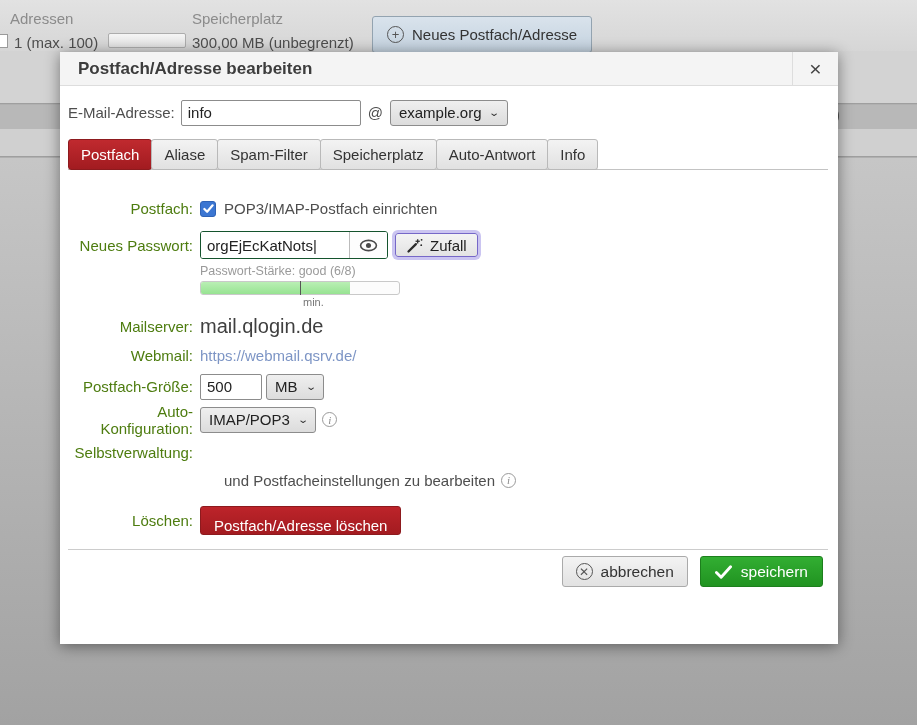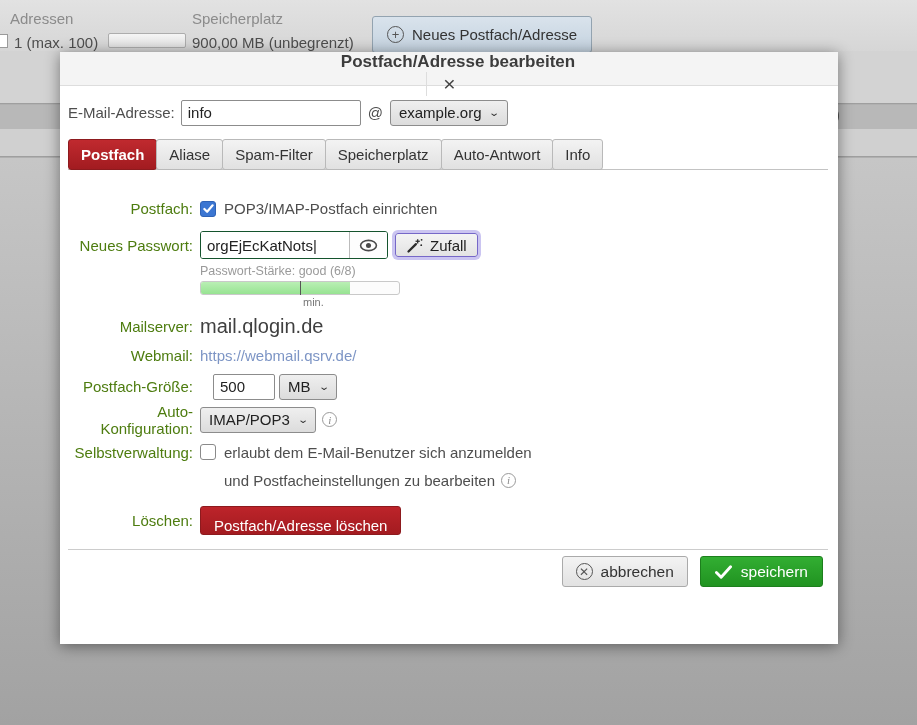--- a/index.html
+++ b/index.html
@@ -34,21 +34,21 @@
   .info-icon { display:inline-flex; align-items:center; justify-content:center;
     width:15px; height:15px; border-radius:50%; border:1px solid #9a9a9a;
     color:#8a8a8a; font-family:"Liberation Serif",serif; font-style:italic;
     font-size:11px; margin-left:6px; flex:0 0 auto; }
   svg { display:block; }
 
   
   .modal { position:absolute; left:60px; top:52px; width:778px; height:592px;
     background:#fff; z-index:5; box-shadow:0 2px 14px rgba(0,0,0,.45); }
   .modal-header { height:34px; background:#f4f4f4; border-bottom:1px solid #ddd;
-    display:flex; align-items:center;flex-direction:column; }
+    display:flex; align-items:center; }
   .modal-title { font-size:17px; font-weight:bold; color:#3c3c3c; padding-left:18px; flex:1; }
   .modal-close { width:46px; height:34px; border-left:1px solid #ddd;
     display:flex; align-items:center; justify-content:center;
     font-size:21px; color:#444; cursor:pointer; }
 
   .modal-body { padding:0 10px 0 8px; }
 
   
   .email-row { display:flex; align-items:center; margin:13px 0 0 0; height:27px; }
   .email-row .lbl { font-size:15px; color:#4e4e4e; margin-right:6px; }
@@ -61,21 +61,21 @@
     font-size:15px; color:#222; cursor:pointer; }
   .sel .chev { font-size:10px; color:#333; transform:scaleX(1.4); }
 
   
   .tabbar { position:relative; margin-top:13px; height:31px; display:flex; }
   .tabbar::after { content:""; position:absolute; left:0; right:0; bottom:0; height:1px; background:#c3c3c3; }
   .tab { position:relative; z-index:1; height:31px; display:flex; align-items:center;
     padding:0 12px; font-size:15px; color:#333; background:linear-gradient(#f3f3f3,#e1e1e1);
     border:1px solid #b9b9b9; border-radius:3px; margin-right:-1px; cursor:pointer; }
   .tab.active { background:linear-gradient(#c02a2f,#a21b20); border-color:#8d1a1e;
-    color:#fff;font-weight:bold; }
+    color:#fff; }
 
   
   .frow { display:flex; align-items:center; }
   .frow .flabel { width:132px; flex:0 0 132px; text-align:right; font-size:15px;
     color:#4d7c0f; padding-right:7px; }
   .fcontent { display:flex; align-items:center; }
 
   .checkbox { width:16px; height:16px; border-radius:3px; flex:0 0 auto; cursor:pointer; }
   .checkbox.checked { background:#3b76d2; border:1px solid #2f63b6; display:flex;
     align-items:center; justify-content:center; }
@@ -132,21 +132,21 @@
   <div class="band band-a"></div>
   <div class="band band-dark"></div>
   <div class="band band-b"></div>
   <div class="band band-rest"></div>
 
   <div class="topbar-label" style="left:10px; top:10px;">Adressen</div>
   <div class="mini-box"></div>
   <div class="topbar-value" style="left:14px; top:34px;">1  (max. 100)</div>
   <div class="mini-gauge"></div>
   <div class="topbar-label" style="left:192px; top:10px;">Speicherplatz</div>
-  <div class="topbar-value" style="left:192px; top:34px;">900,00 MB  (unbegrenzt)</div>
+  <div class="topbar-value" style="left:192px; top:34px;">300,00 MB  (unbegrenzt)</div>
 
   <div class="new-mailbox-btn">
     <span class="circle-icon">+</span>
     <span>Neues Postfach/Adresse</span>
   </div>
 
   <span class="bg-paren">)</span>
 </div>
 
 <div class="modal">
@@ -229,21 +229,21 @@
     <div class="frow mt10 rowh">
       <div class="flabel">Mailserver:</div>
       <div class="static-value">mail.qlogin.de</div>
     </div>
 
     <div class="frow rowh" style="margin-top:2px;">
       <div class="flabel">Webmail:</div>
       <a class="link-value">https://webmail.qsrv.de/</a>
     </div>
 
-    <div class="frow" style="margin-top:3px; height:29px;gap:13px;">
+    <div class="frow" style="margin-top:3px; height:29px;">
       <div class="flabel">Postfach-Größe:</div>
       <div class="fcontent">
         <input class="text-input size-input" value="500" style="">
         <div class="sel" style="margin-left:4px;">
           <span>MB</span>
           <span class="chev">⌄</span>
         </div>
       </div>
     </div>
 
@@ -253,24 +253,20 @@
         <div class="sel">
           <span>IMAP/POP3</span>
           <span class="chev">⌄</span>
         </div>
         <span class="info-icon">i</span>
       </div>
     </div>
 
     <div class="frow" style="margin-top:7px; height:22px;">
       <div class="flabel">Selbstverwaltung:</div>
-      <div class="fcontent">
-        <div class="checkbox unchecked"></div>
-        <span class="chk-text">erlaubt dem E-Mail-Benutzer sich anzumelden</span>
-      </div>
     </div>
     <div class="frow" style="margin-top:6px; height:22px;">
       <div class="flabel"></div>
       <div class="fcontent">
         <span class="chk-text" style="margin-left:24px;">und Postfacheinstellungen zu bearbeiten</span>
         <span class="info-icon">i</span>
       </div>
     </div>
 
     <div class="frow mt14">

